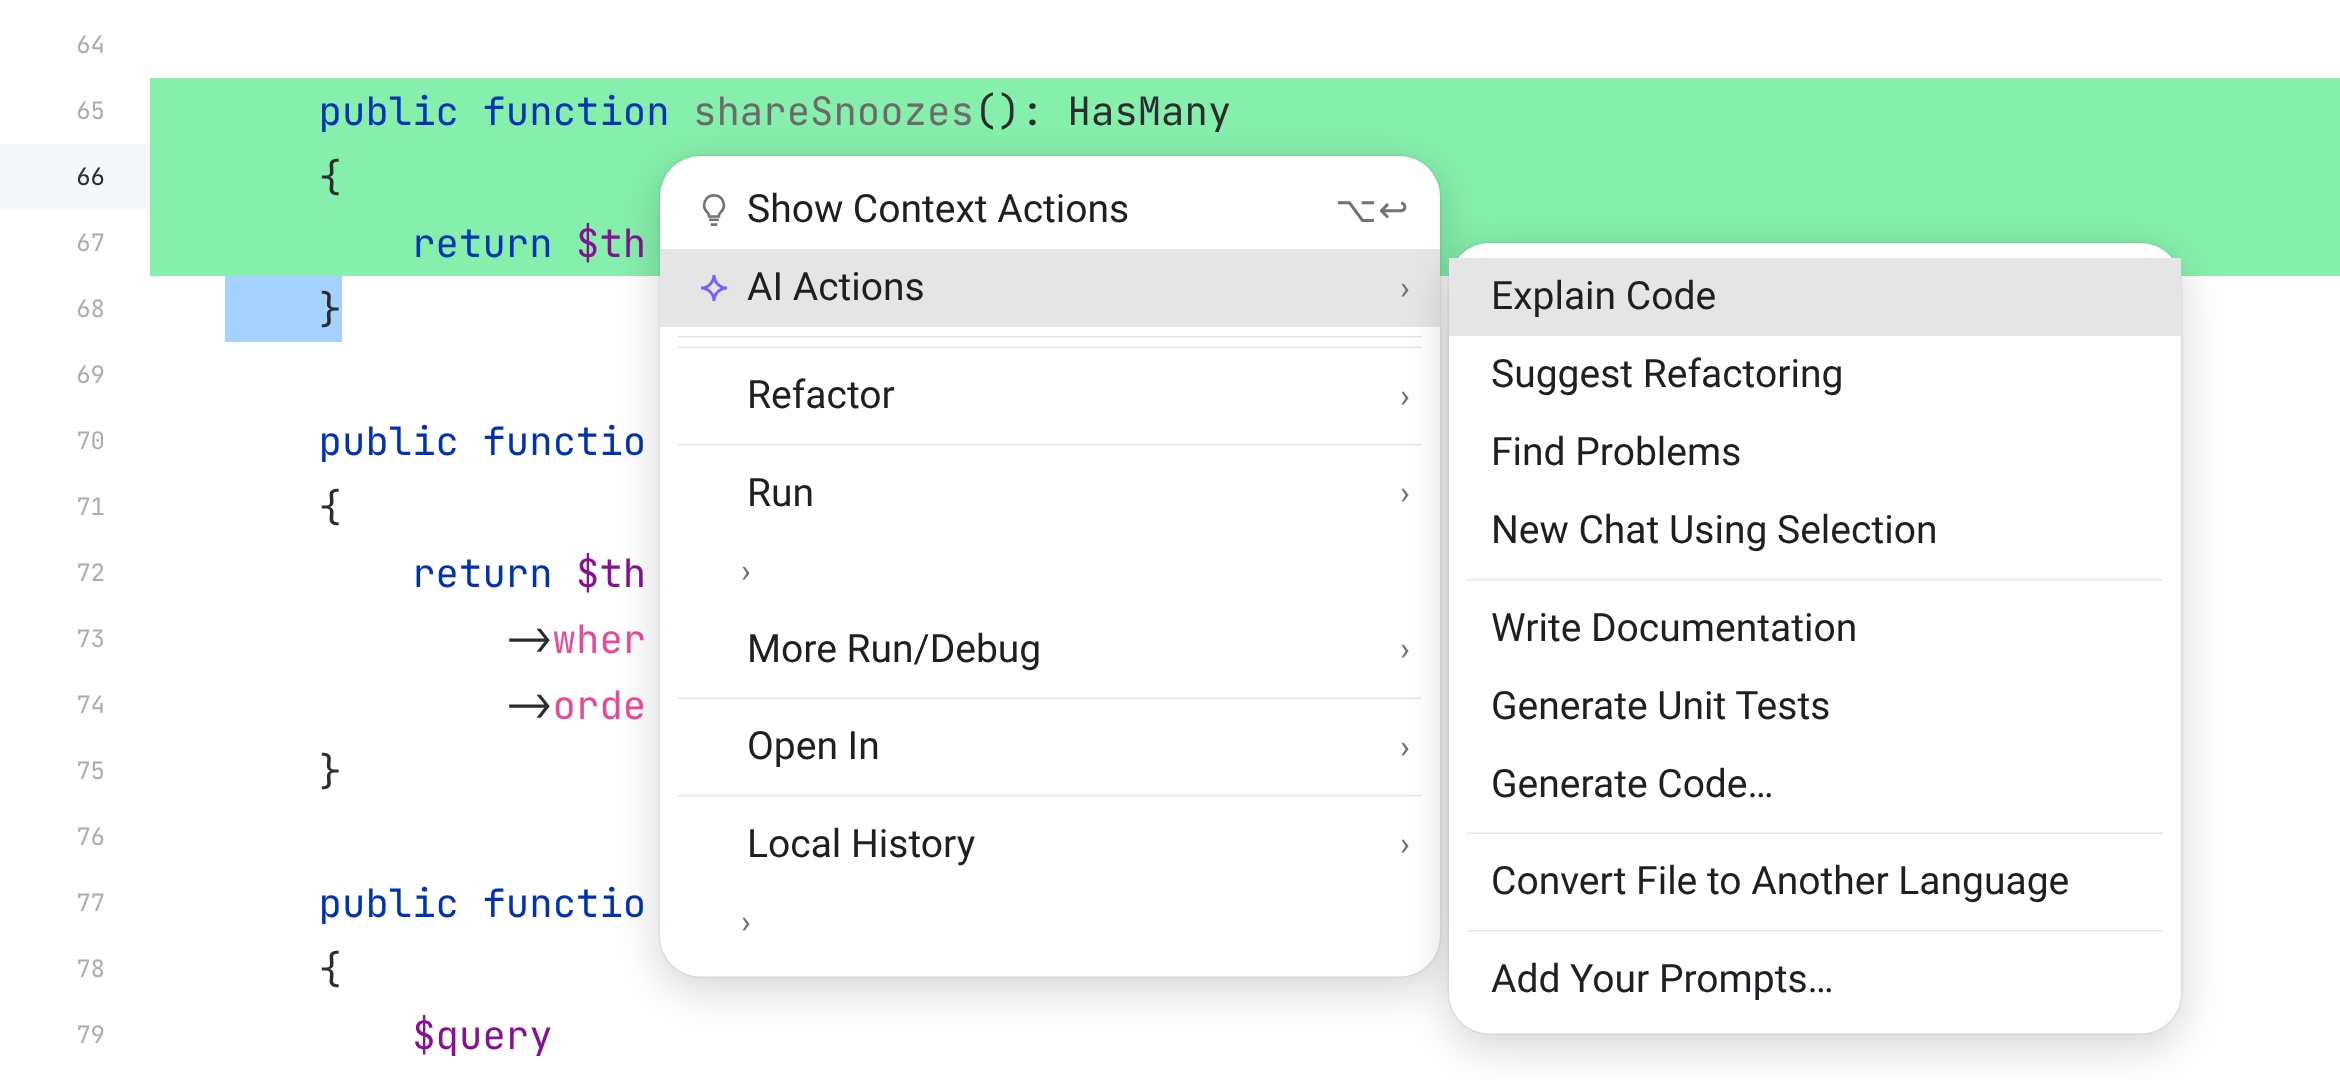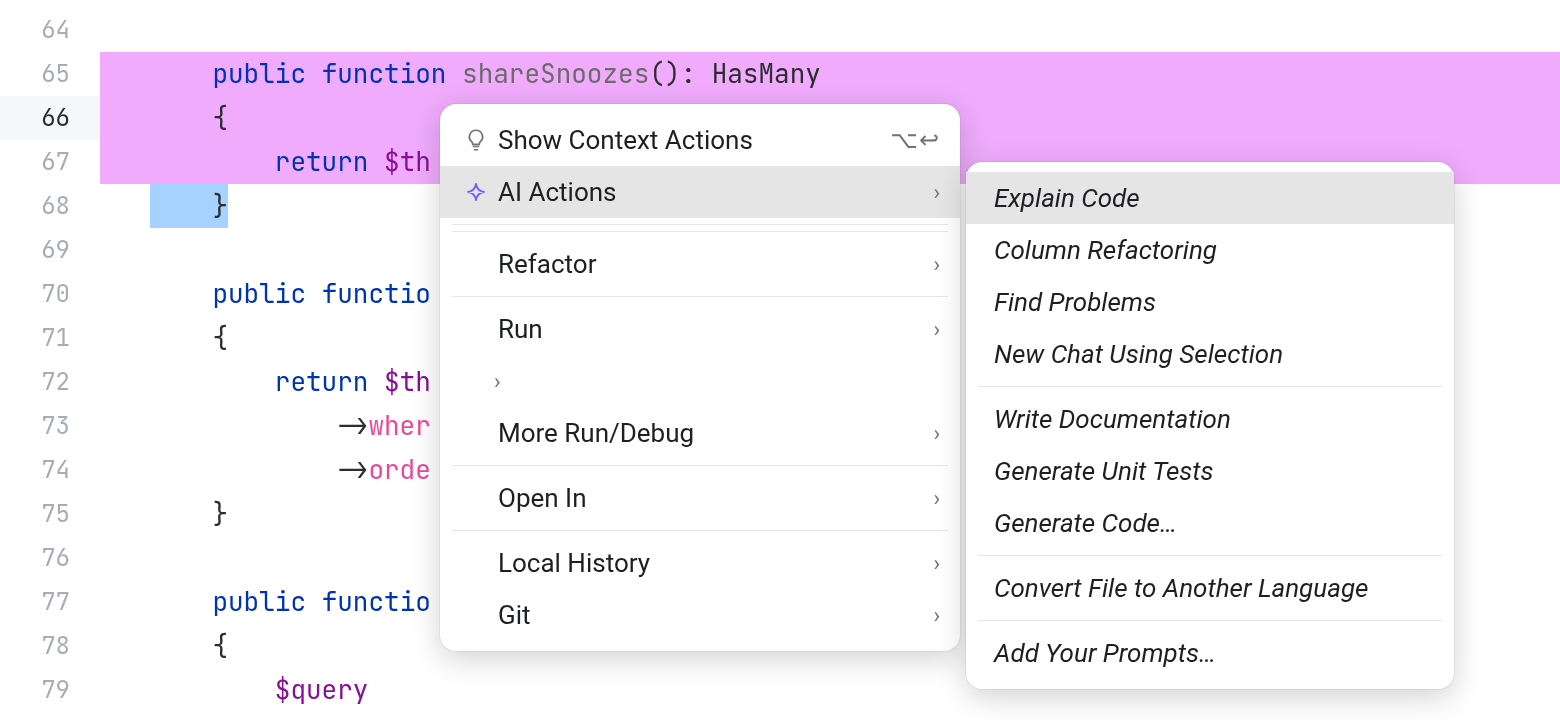--- a/index.html
+++ b/index.html
@@ -1,45 +1,45 @@
 <!DOCTYPE html>
 <html><head>
 <meta charset="utf-8">
 <style>
   * { box-sizing: border-box; margin: 0; padding: 0; }
   html, body { width: 1560px; height: 720px; font-family: -apple-system, BlinkMacSystemFont, "Segoe UI", Roboto, sans-serif; background: #fff; overflow: hidden; }
   .editor { display: flex; height: 100%; }
   .gutter { width: 100px; background: #fff; padding-top: 8px; }
-  .gutter .ln { height: 44px; line-height: 44px; text-align: right; padding-right: 30px; font-size: 24px; color: #a8adb5; font-family: "JetBrains Mono", Menlo, Consolas, monospace; }
+  .gutter .ln { height: 44px; line-height: 44px; text-align: right; padding-right: 30px; font-size: 16px; color: #a8adb5; font-family: "JetBrains Mono", Menlo, Consolas, monospace; }
   .gutter .ln.current { color: #2b2d30; background: #f5f7fb; }
   .code { flex: 1; position: relative; padding-top: 8px; font-family: "JetBrains Mono", Menlo, Consolas, monospace; font-size: 26px; }
   .line { height: 44px; line-height: 44px; white-space: pre; padding-left: 50px; position: relative; }
   .sel { background: #a6d2ff; }
-  .sel-full { background: #f0abfc; }
+  .sel-full { background: #86efac; }
   .kw { color: #0033b3; }
   .fn { color: #6b6b6b; }
   .paren { color: #2b2d30; }
   .type { color: #2b2d30; }
   .ret { color: #0033b3; }
   .var { color: #871094; }
   .mcall { color: #ec4899; }
   .plain { color: #2b2d30; }
   
-  .menu { position: absolute; background: #fff; border-radius: 16px; box-shadow: 0 8px 30px rgba(0,0,0,0.18), 0 0 0 1px rgba(0,0,0,0.05); padding: 10px 0; font-size: 26px; color: #1e1f22; }
+  .menu { position: absolute; background: #fff; border-radius: 27px; box-shadow: 0 8px 30px rgba(0,0,0,0.18), 0 0 0 1px rgba(0,0,0,0.05); padding: 10px 0; font-size: 26px; color: #1e1f22; }
   .menu.main { top: 104px; left: 440px; width: 520px; }
   .menu.sub  { top: 162px; left: 966px; width: 488px; }
   .menu .item { display: flex; align-items: center; height: 52px; padding: 0 20px 0 18px; cursor: default; }
   .menu .item.highlight { background: #e5e5e5; }
   .menu .item .icon { width: 36px; display:flex; align-items:center; justify-content:center; }
   .menu .item .label { flex: 1; padding-left: 4px; }
   .menu .item .shortcut { color: #6f737a; font-size: 24px; letter-spacing: 1px; }
   .menu .item .chev { color: #6f737a; font-size: 22px; }
   .menu .sep { height: 1px; background: #e6e6e8; margin: 6px 12px; }
   .sub .item { padding-left: 28px; }
-  .sub .item .label { padding-left: 0; font-style: italic; }
+  .sub .item .label { padding-left: 0; }
   
   svg { display:block; }
 </style>
 </head>
 <body>
 
 <div class="editor">
   <div class="gutter">
     <div class="ln">64</div>
     <div class="ln">65</div>
@@ -126,31 +126,30 @@
       <span class="chev">›</span>
     </div>
     <div class="sep"></div>
     <div class="item">
       <span class="icon"></span>
       <span class="label">Local History</span>
       <span class="chev">›</span>
     </div>
     <div class="item">
       <span class="icon"></span>
-      <span class="label">Git</span>
       <span class="chev">›</span>
     </div>
   </div>
 
 <div class="menu sub" id="sub-menu">
     <div class="item highlight">
       <span class="label">Explain Code</span>
     </div>
     <div class="item">
-      <span class="label">Column Refactoring</span>
+      <span class="label">Suggest Refactoring</span>
     </div>
     <div class="item">
       <span class="label">Find Problems</span>
     </div>
     <div class="item">
       <span class="label">New Chat Using Selection</span>
     </div>
     <div class="sep"></div>
     <div class="item">
       <span class="label">Write Documentation</span>

